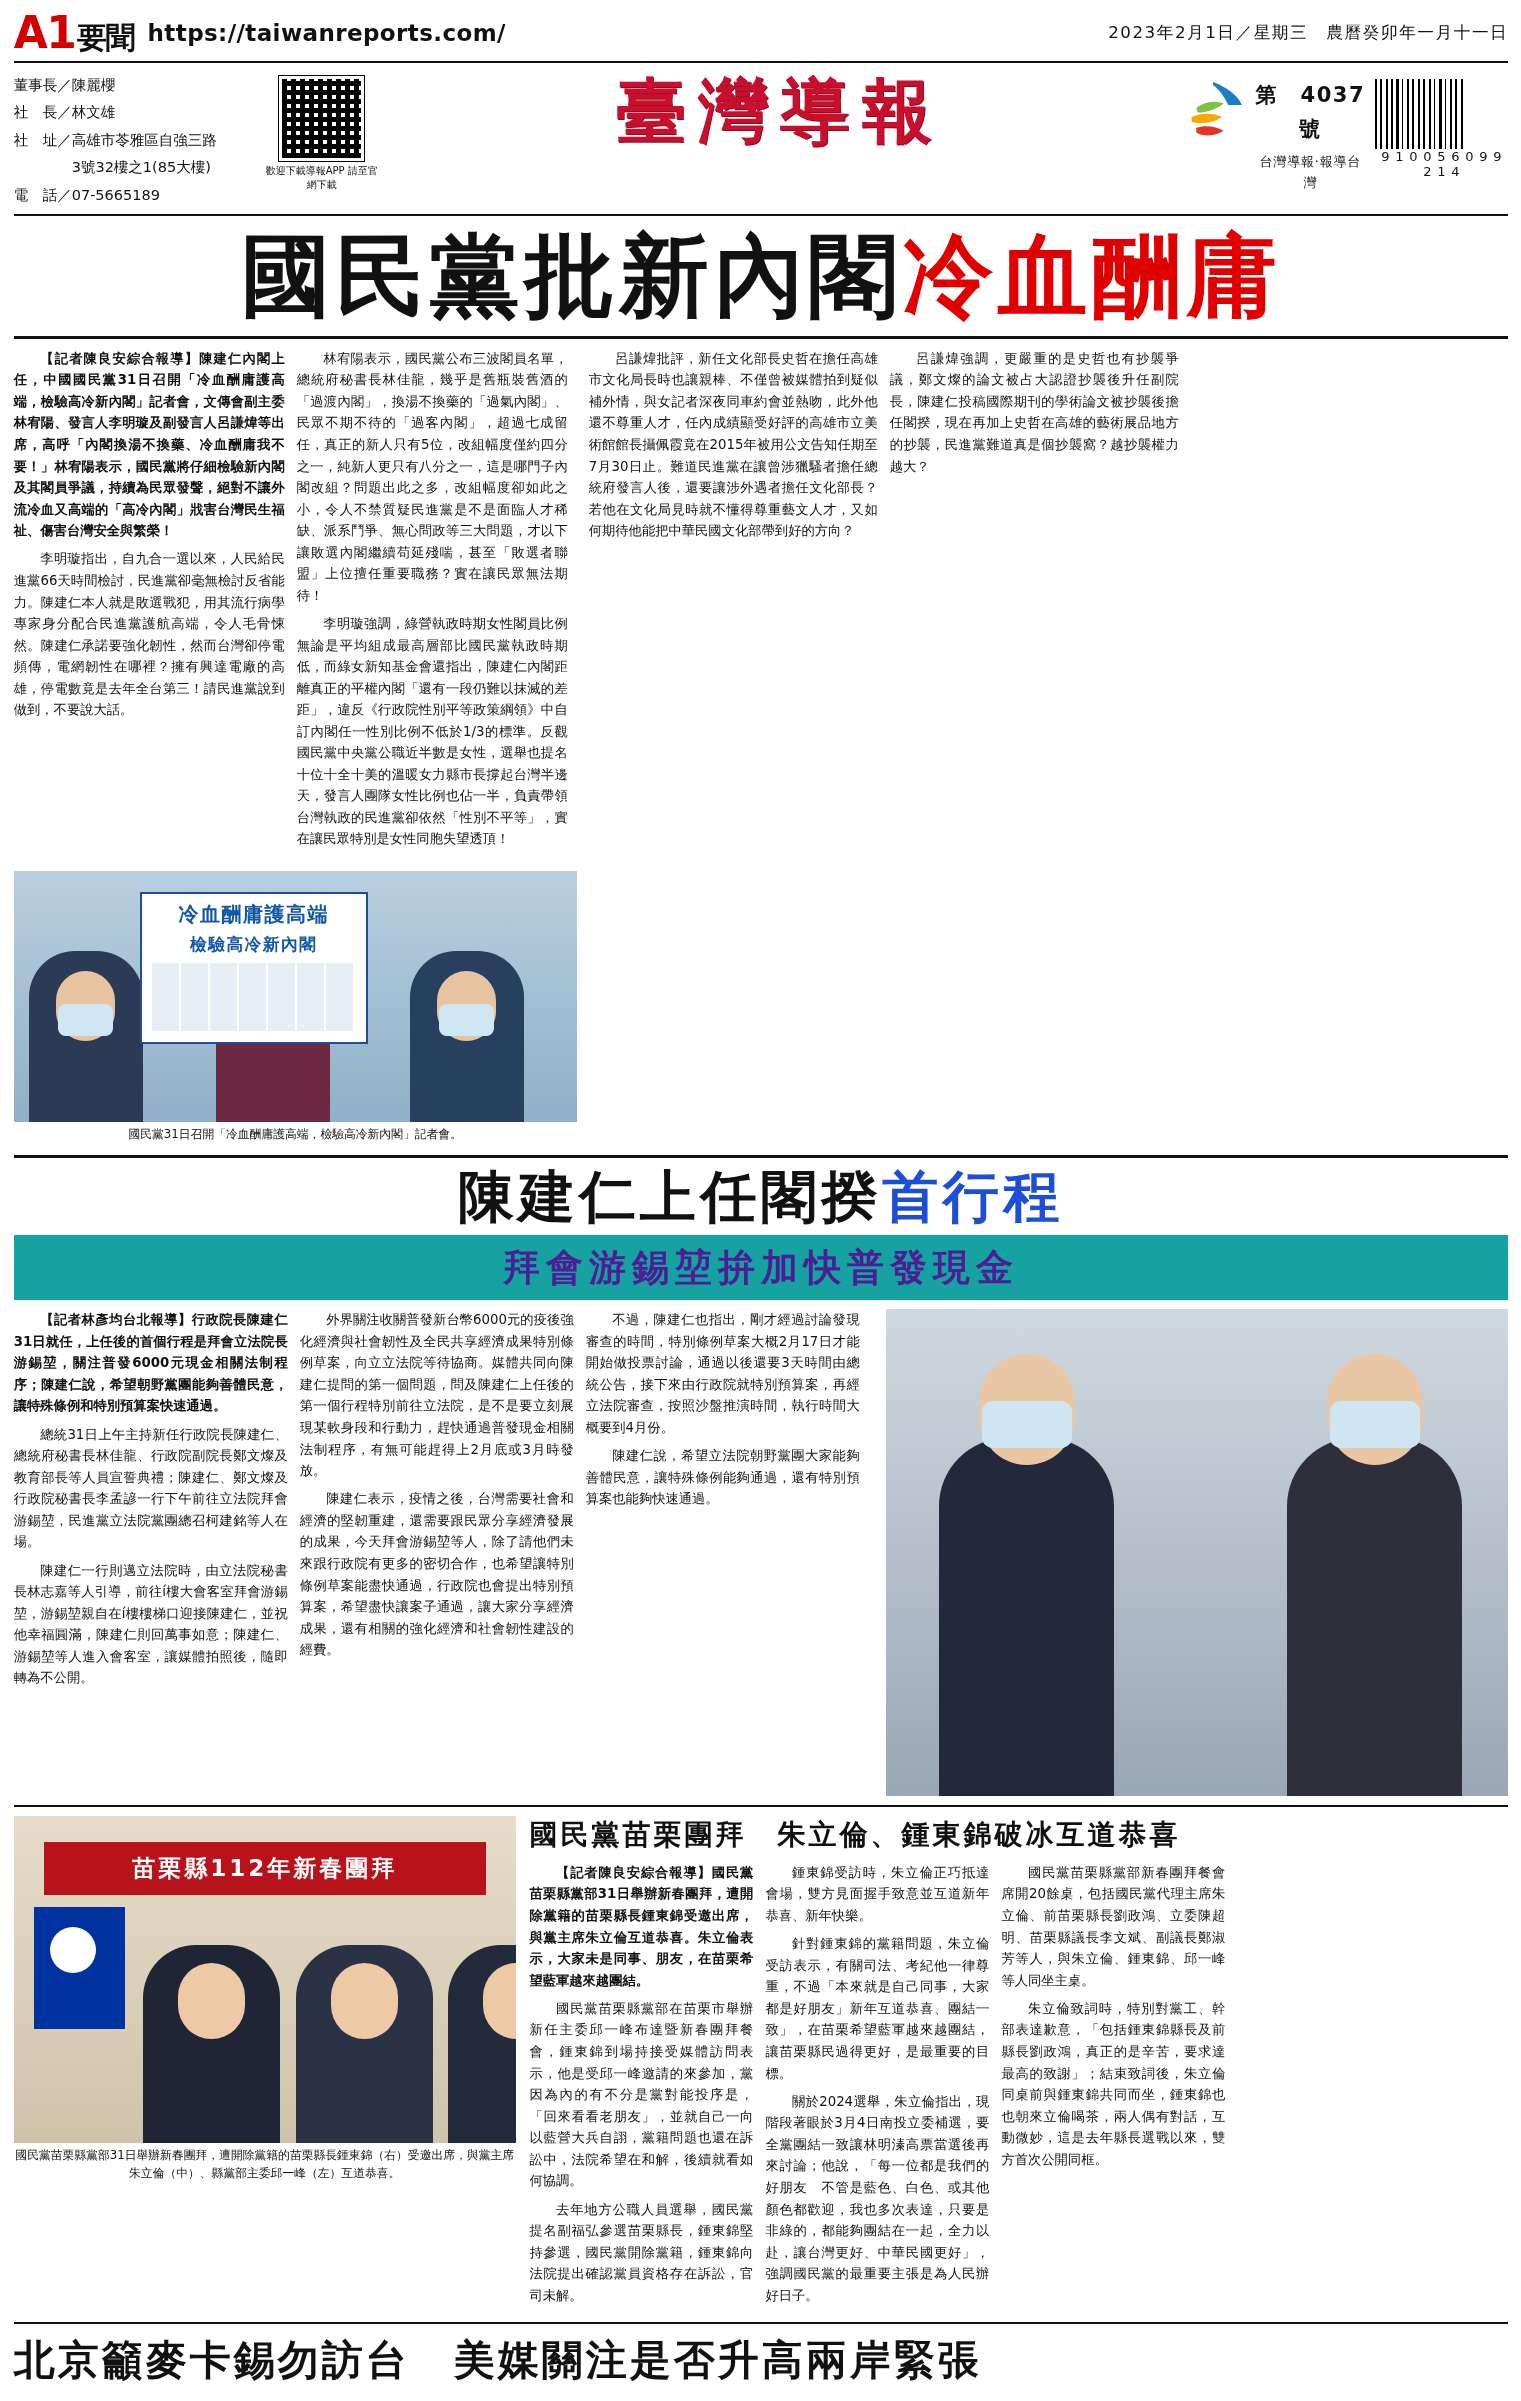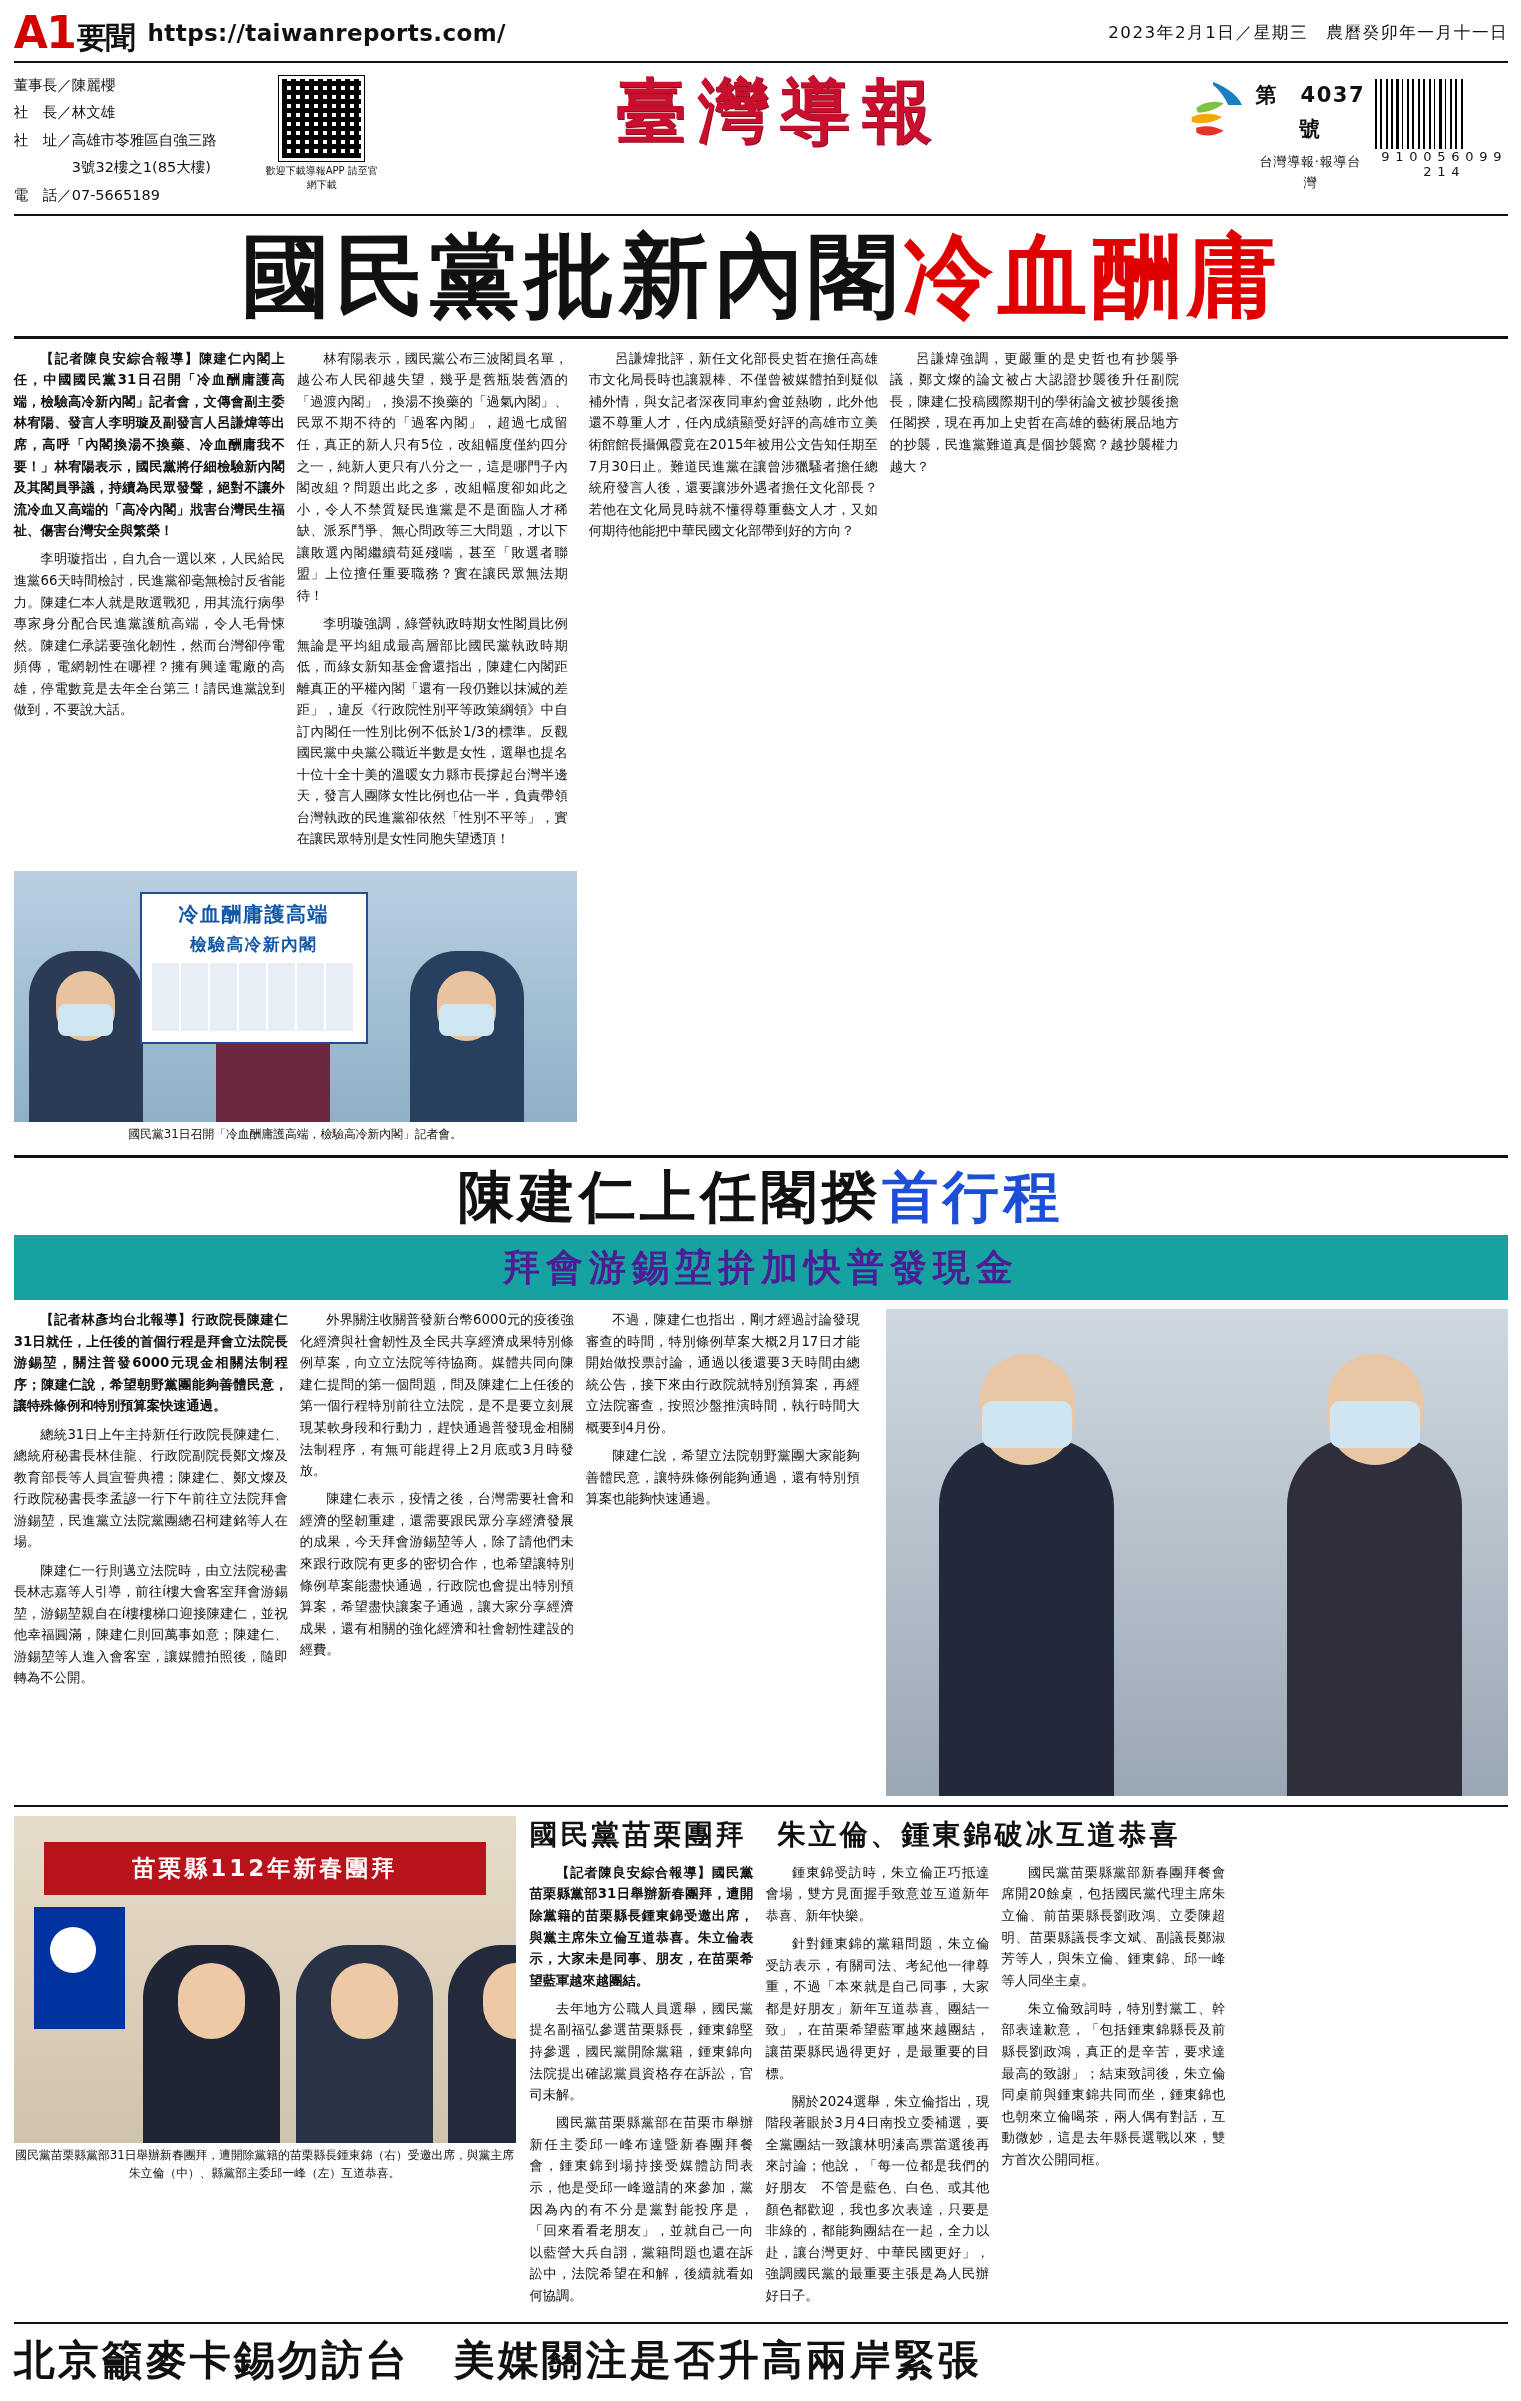--- a/index.html
+++ b/index.html
@@ -179,21 +179,21 @@
   </div>
 
   <div class="story1">
     <div class="left">
       <div class="s1-cols">
         <div class="col">
           <p class="lead">【記者陳良安綜合報導】陳建仁內閣上任，中國國民黨31日召開「冷血酬庸護高端，檢驗高冷新內閣」記者會，文傳會副主委林宥陽、發言人李明璇及副發言人呂謙煒等出席，高呼「內閣換湯不換藥、冷血酬庸我不要！」林宥陽表示，國民黨將仔細檢驗新內閣及其閣員爭議，持續為民眾發聲，絕對不讓外流冷血又高端的「高冷內閣」戕害台灣民生福祉、傷害台灣安全與繁榮！</p>
           <p>李明璇指出，自九合一選以來，人民給民進黨66天時間檢討，民進黨卻毫無檢討反省能力。陳建仁本人就是敗選戰犯，用其流行病學專家身分配合民進黨護航高端，令人毛骨悚然。陳建仁承諾要強化韌性，然而台灣卻停電頻傳，電網韌性在哪裡？擁有興達電廠的高雄，停電數竟是去年全台第三！請民進黨說到做到，不要說大話。</p>
         </div>
         <div class="col">
-          <p>林宥陽表示，國民黨公布三波閣員名單，越公布人民卻越失望，幾乎是舊瓶裝舊酒的「過渡內閣」，換湯不換藥的「過氣內閣」、民眾不期不待的「過客內閣」，超過七成留任，真正的新人只有5位，改組幅度僅約四分之一，純新人更只有八分之一，這是哪門子內閣改組？問題出此之多，改組幅度卻如此之小，令人不禁質疑民進黨是不是面臨人才稀缺、派系鬥爭、無心問政等三大問題，才以下讓敗選內閣繼續苟延殘喘，甚至「敗選者聯盟」上位擅任重要職務？實在讓民眾無法期待！</p>
+          <p>林宥陽表示，國民黨公布三波閣員名單，總統府秘書長林佳龍，幾乎是舊瓶裝舊酒的「過渡內閣」，換湯不換藥的「過氣內閣」、民眾不期不待的「過客內閣」，超過七成留任，真正的新人只有5位，改組幅度僅約四分之一，純新人更只有八分之一，這是哪門子內閣改組？問題出此之多，改組幅度卻如此之小，令人不禁質疑民進黨是不是面臨人才稀缺、派系鬥爭、無心問政等三大問題，才以下讓敗選內閣繼續苟延殘喘，甚至「敗選者聯盟」上位擅任重要職務？實在讓民眾無法期待！</p>
           <p>李明璇強調，綠營執政時期女性閣員比例無論是平均組成最高層部比國民黨執政時期低，而綠女新知基金會還指出，陳建仁內閣距離真正的平權內閣「還有一段仍難以抹滅的差距」，違反《行政院性別平等政策綱領》中自訂內閣任一性別比例不低於1/3的標準。反觀國民黨中央黨公職近半數是女性，選舉也提名十位十全十美的溫暖女力縣市長撐起台灣半邊天，發言人團隊女性比例也佔一半，負責帶領台灣執政的民進黨卻依然「性別不平等」，實在讓民眾特別是女性同胞失望透頂！</p>
         </div>
       </div>
       <div class="photo ph-kmt" style="margin-top:14px;">
         <div class="p p1">
             <div class="face"></div>
             <div class="mask"></div>
           </div>
         <div class="p p2">
             <div class="face"></div>
@@ -275,22 +275,22 @@
             <div class="fc"></div>
           </div>
       </div>
       <div class="cap">國民黨苗栗縣黨部31日舉辦新春團拜，遭開除黨籍的苗栗縣長鍾東錦（右）受邀出席，與黨主席朱立倫（中）、縣黨部主委邱一峰（左）互道恭喜。</div>
     </div>
     <div class="right">
       <div class="sec3-title">國民黨苗栗團拜　朱立倫、鍾東錦破冰互道恭喜</div>
       <div class="cols cols3">
         <div class="col">
           <p class="lead">【記者陳良安綜合報導】國民黨苗栗縣黨部31日舉辦新春團拜，遭開除黨籍的苗栗縣長鍾東錦受邀出席，與黨主席朱立倫互道恭喜。朱立倫表示，大家未是同事、朋友，在苗栗希望藍軍越來越團結。</p>
+          <p>國民黨苗栗縣黨部在苗栗市舉辦新任主委邱一峰布達暨新春團拜餐會，鍾東錦到場持接受媒體訪問表示，他是受邱一峰邀請的來參加，黨因為內的有不分是黨對能投序是，「回來看看老朋友」，並就自己一向以藍營大兵自詡，黨籍問題也還在訴訟中，法院希望在和解，後續就看如何協調。</p>
           <p>去年地方公職人員選舉，國民黨提名副福弘參選苗栗縣長，鍾東錦堅持參選，國民黨開除黨籍，鍾東錦向法院提出確認黨員資格存在訴訟，官司未解。</p>
-          <p>國民黨苗栗縣黨部在苗栗市舉辦新任主委邱一峰布達暨新春團拜餐會，鍾東錦到場持接受媒體訪問表示，他是受邱一峰邀請的來參加，黨因為內的有不分是黨對能投序是，「回來看看老朋友」，並就自己一向以藍營大兵自詡，黨籍問題也還在訴訟中，法院希望在和解，後續就看如何協調。</p>
         </div>
         <div class="col">
           <p>鍾東錦受訪時，朱立倫正巧抵達會場，雙方見面握手致意並互道新年恭喜、新年快樂。</p>
           <p>針對鍾東錦的黨籍問題，朱立倫受訪表示，有關司法、考紀他一律尊重，不過「本來就是自己同事，大家都是好朋友」新年互道恭喜、團結一致」，在苗栗希望藍軍越來越團結，讓苗栗縣民過得更好，是最重要的目標。</p>
           <p>關於2024選舉，朱立倫指出，現階段著眼於3月4日南投立委補選，要全黨團結一致讓林明溱高票當選後再來討論；他說，「每一位都是我們的好朋友　不管是藍色、白色、或其他顏色都歡迎，我也多次表達，只要是非綠的，都能夠團結在一起，全力以赴，讓台灣更好、中華民國更好」，強調國民黨的最重要主張是為人民辦好日子。</p>
         </div>
         <div class="col">
           <p>國民黨苗栗縣黨部新春團拜餐會席開20餘桌，包括國民黨代理主席朱立倫、前苗栗縣長劉政鴻、立委陳超明、苗栗縣議長李文斌、副議長鄭淑芳等人，與朱立倫、鍾東錦、邱一峰等人同坐主桌。</p>
           <p>朱立倫致詞時，特別對黨工、幹部表達歉意，「包括鍾東錦縣長及前縣長劉政鴻，真正的是辛苦，要求達最高的致謝」；結束致詞後，朱立倫同桌前與鍾東錦共同而坐，鍾東錦也也朝來立倫喝茶，兩人偶有對話，互動微妙，這是去年縣長選戰以來，雙方首次公開同框。</p>
         </div>

